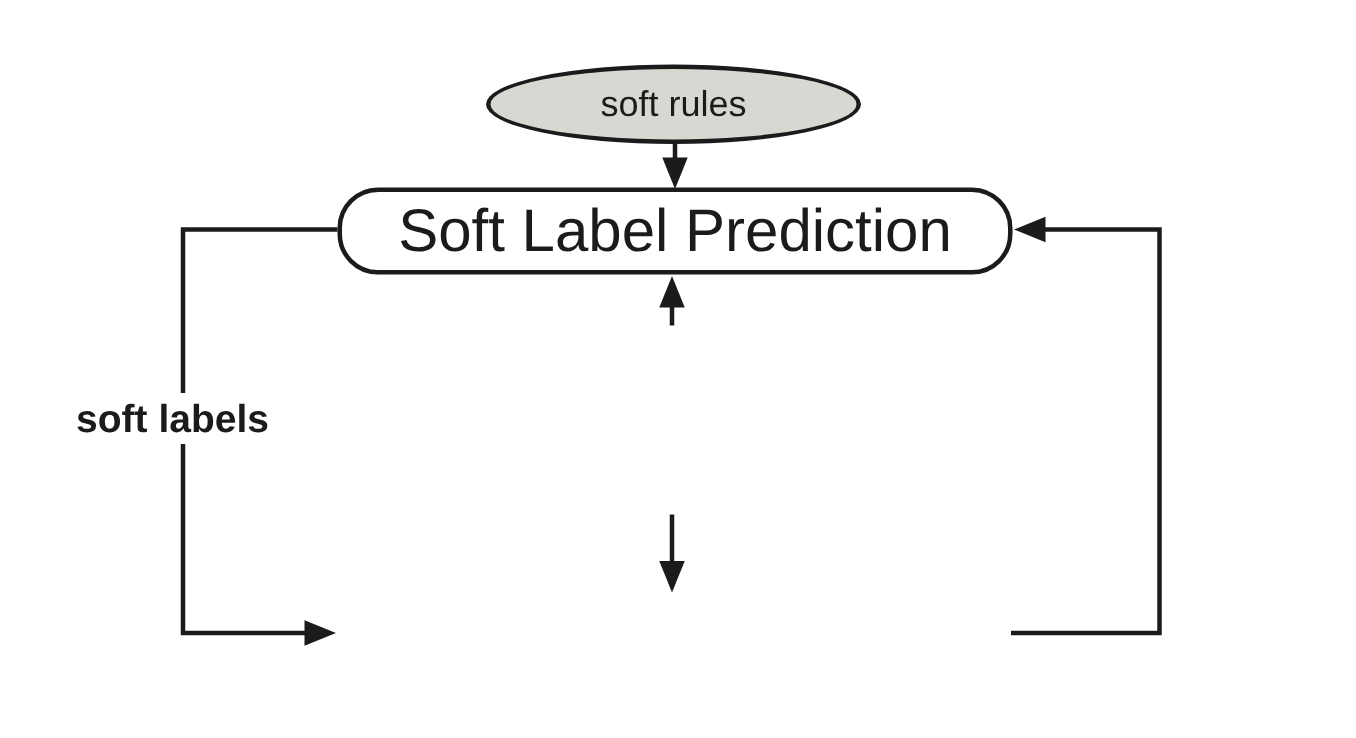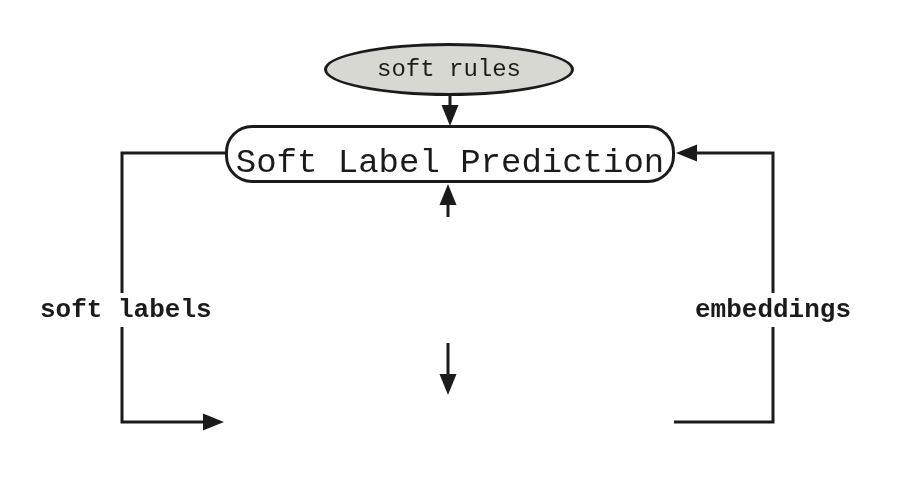--- a/index.html
+++ b/index.html
@@ -7,21 +7,21 @@
     --stroke:#1b1b1b;
     --ellipse-fill:#d8d8d2;
     --box-fill:#ffffff;
     --text:#1b1b1b;
   }
   html,body{margin:0;padding:0;background:var(--background);}
   .canvas{
     position:relative;
     width:904px;height:492px;
     background:var(--background);
-    font-family:Liberation Mono, monospace;
+    font-family:Liberation Sans, sans-serif;
     color:var(--text);
     overflow:hidden;
   }
   .wires{position:absolute;left:0;top:0;width:904px;height:492px;}
   .wire{fill:none;stroke:var(--stroke);stroke-width:3;}
   .head{fill:var(--stroke);stroke:none;}
   .node{
     position:absolute;
     box-sizing:border-box;
     display:flex;align-items:center;justify-content:center;
@@ -30,33 +30,32 @@
   }
   .ellipse{
     background:var(--ellipse-fill);
     border-radius:50%;
     font-size:24px;
     line-height:1;
   }
   .box{
     background:var(--box-fill);
     border-radius:27px;
-    font-size:34px;
+    font-size:40px;
     line-height:1;
-    align-items:flex-end;
   }
   .edge-label{
     position:absolute;
     font-weight:bold;
     font-size:26px;
     line-height:30px;
     text-align:center;
     white-space:nowrap;
   }
-  .edge-label.masked{background:var(--background);padding:2px 0;margin-top:31px;}
+  .edge-label.masked{background:var(--background);padding:2px 0;}
   
   .n-soft-rules      {left:324px;top:43px; width:250px;height:53px;}
   .n-slp             {left:225px;top:125px;width:450px;height:58px;}
   .n-unlabeled       {left:323px;top:216px;width:250px;height:50px;}
   .n-labeled         {left:323px;top:295px;width:250px;height:49px;}
   .n-er              {left:225px;top:396px;width:450px;height:53px;}
   .l-soft-labels     {left:40px; top:262px;width:150px;}
   .l-embeddings      {left:695px;top:262px;width:156px;}
   .l-hard-labels     {left:459px;top:350px;}
 </style>
@@ -88,15 +87,14 @@
   </div>
 
   <div class="node box n-slp">
     <span>Soft Label Prediction</span>
   </div>
 
 
 
 
   <div class="edge-label masked l-soft-labels">soft labels</div>
-  <div class="edge-label masked l-embeddings">embeddings</div>
 
 </div>
 
 </body></html>

